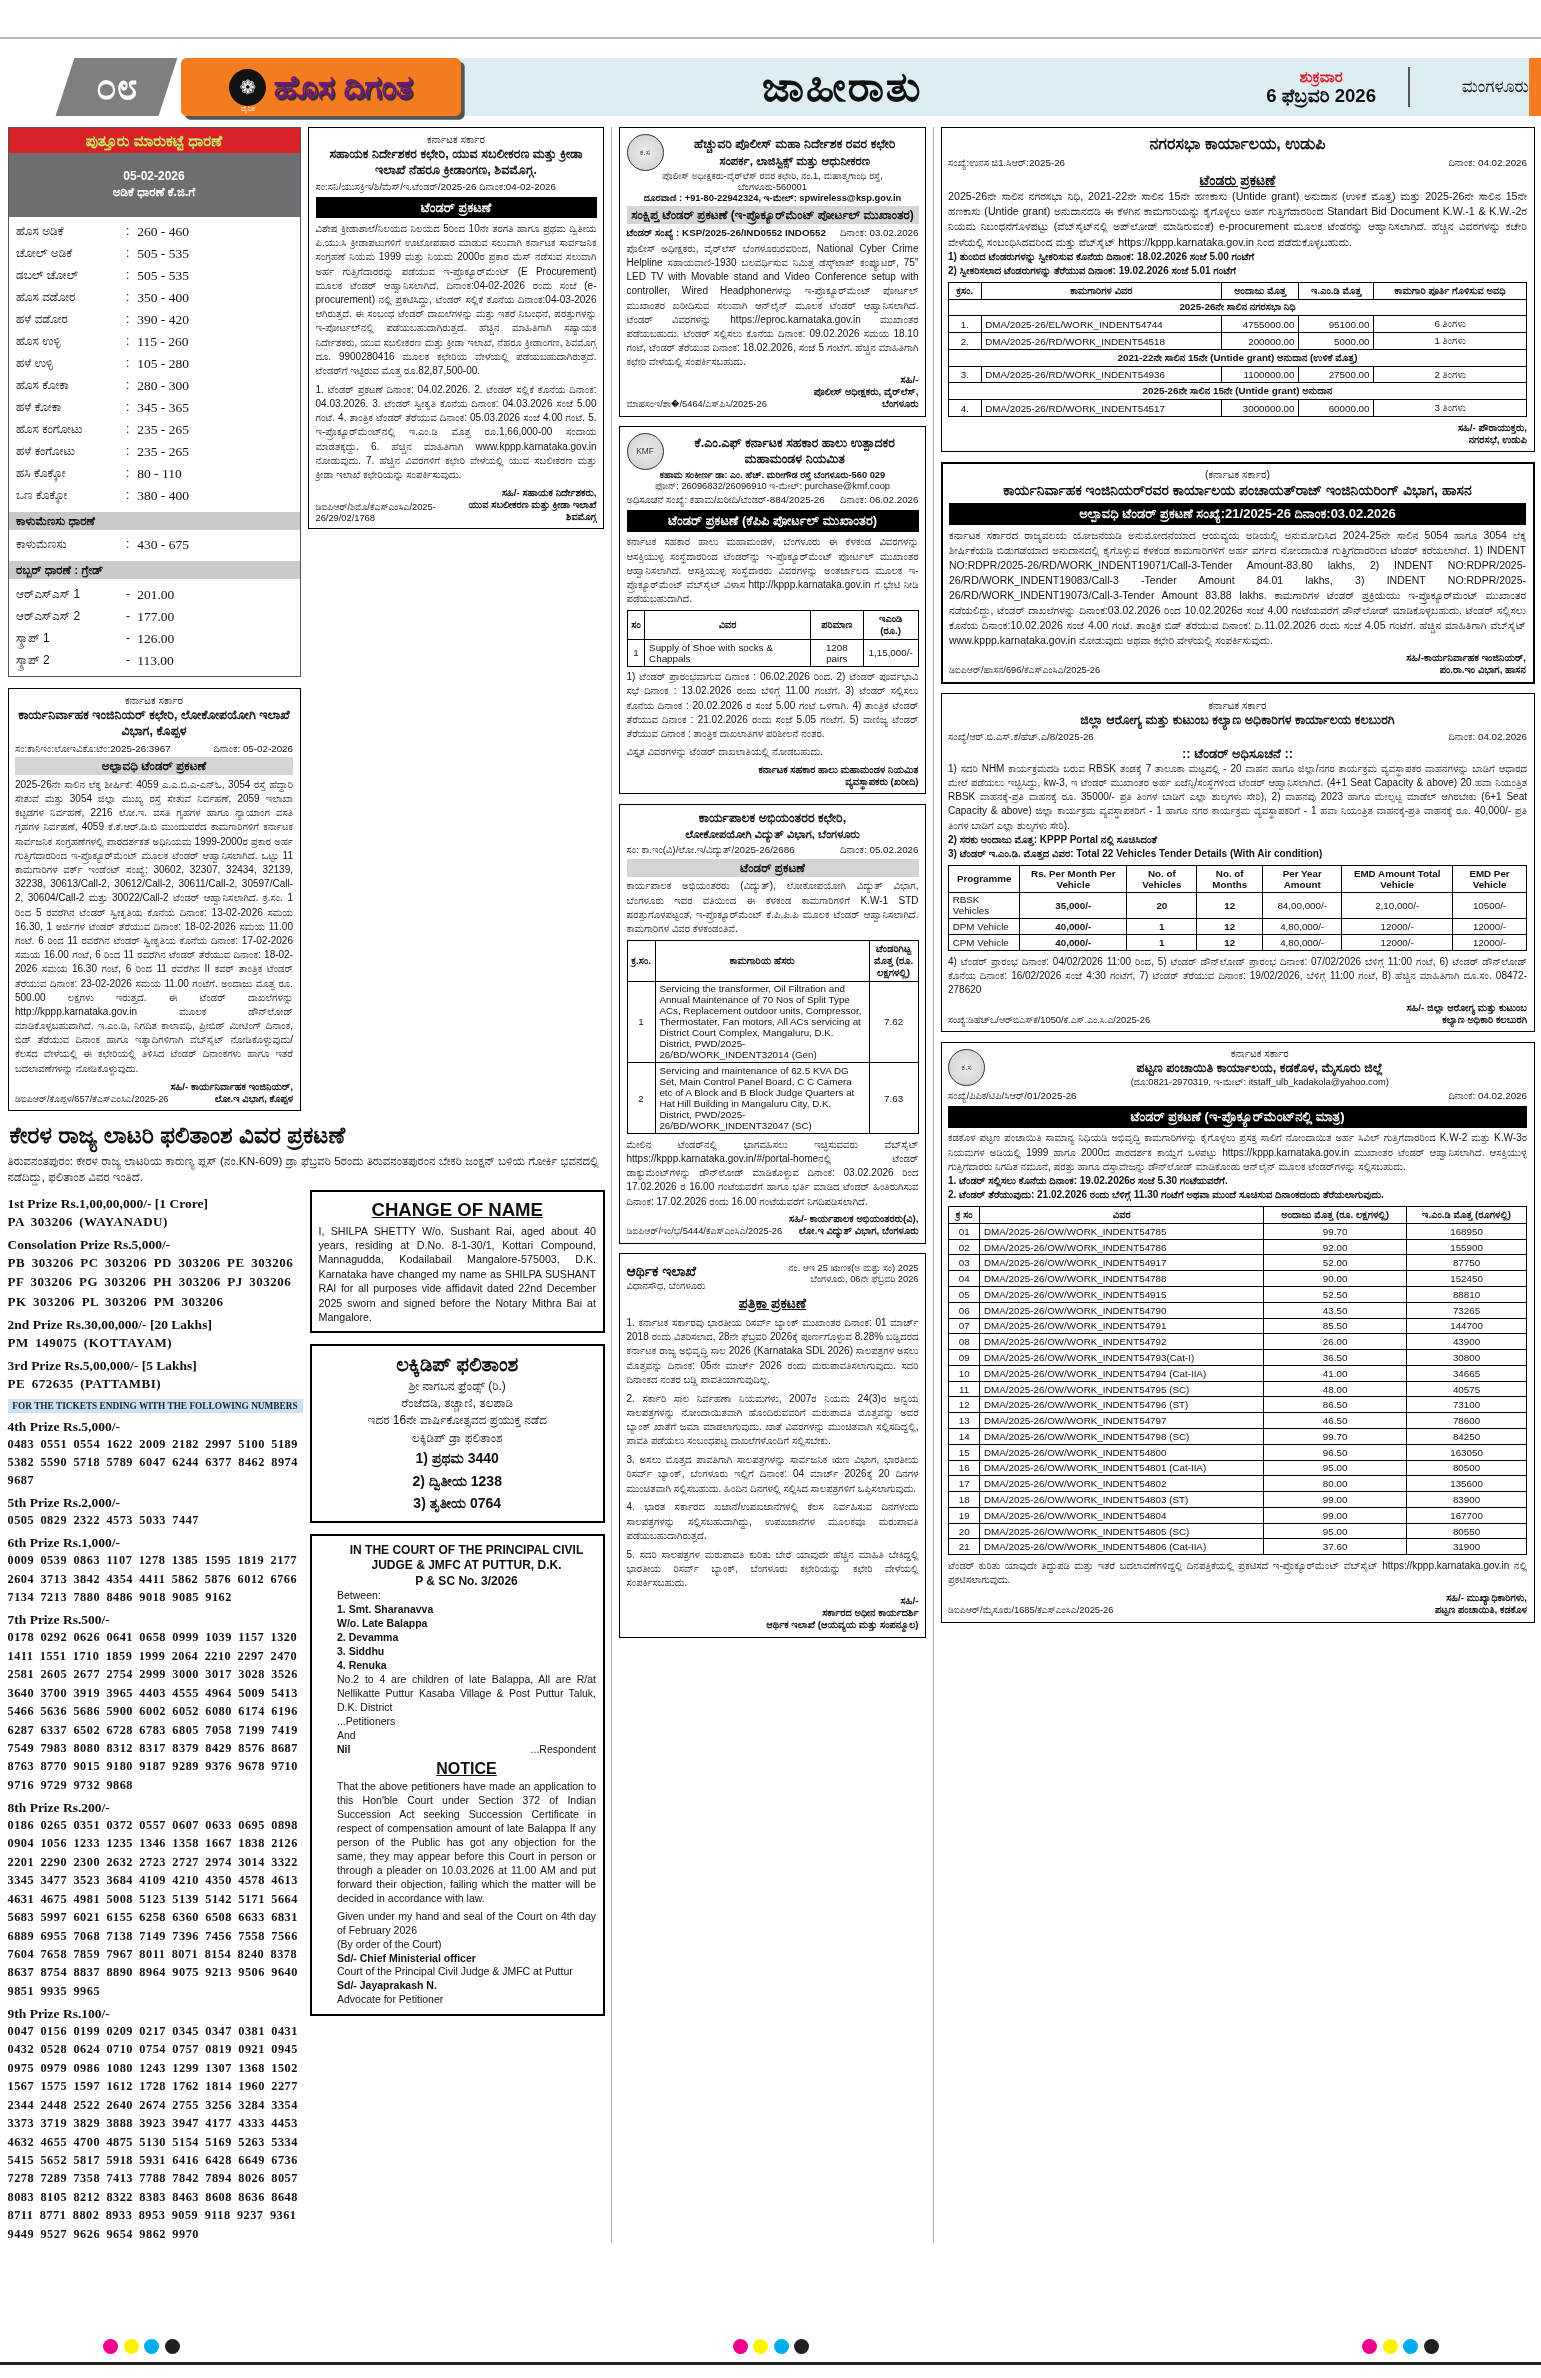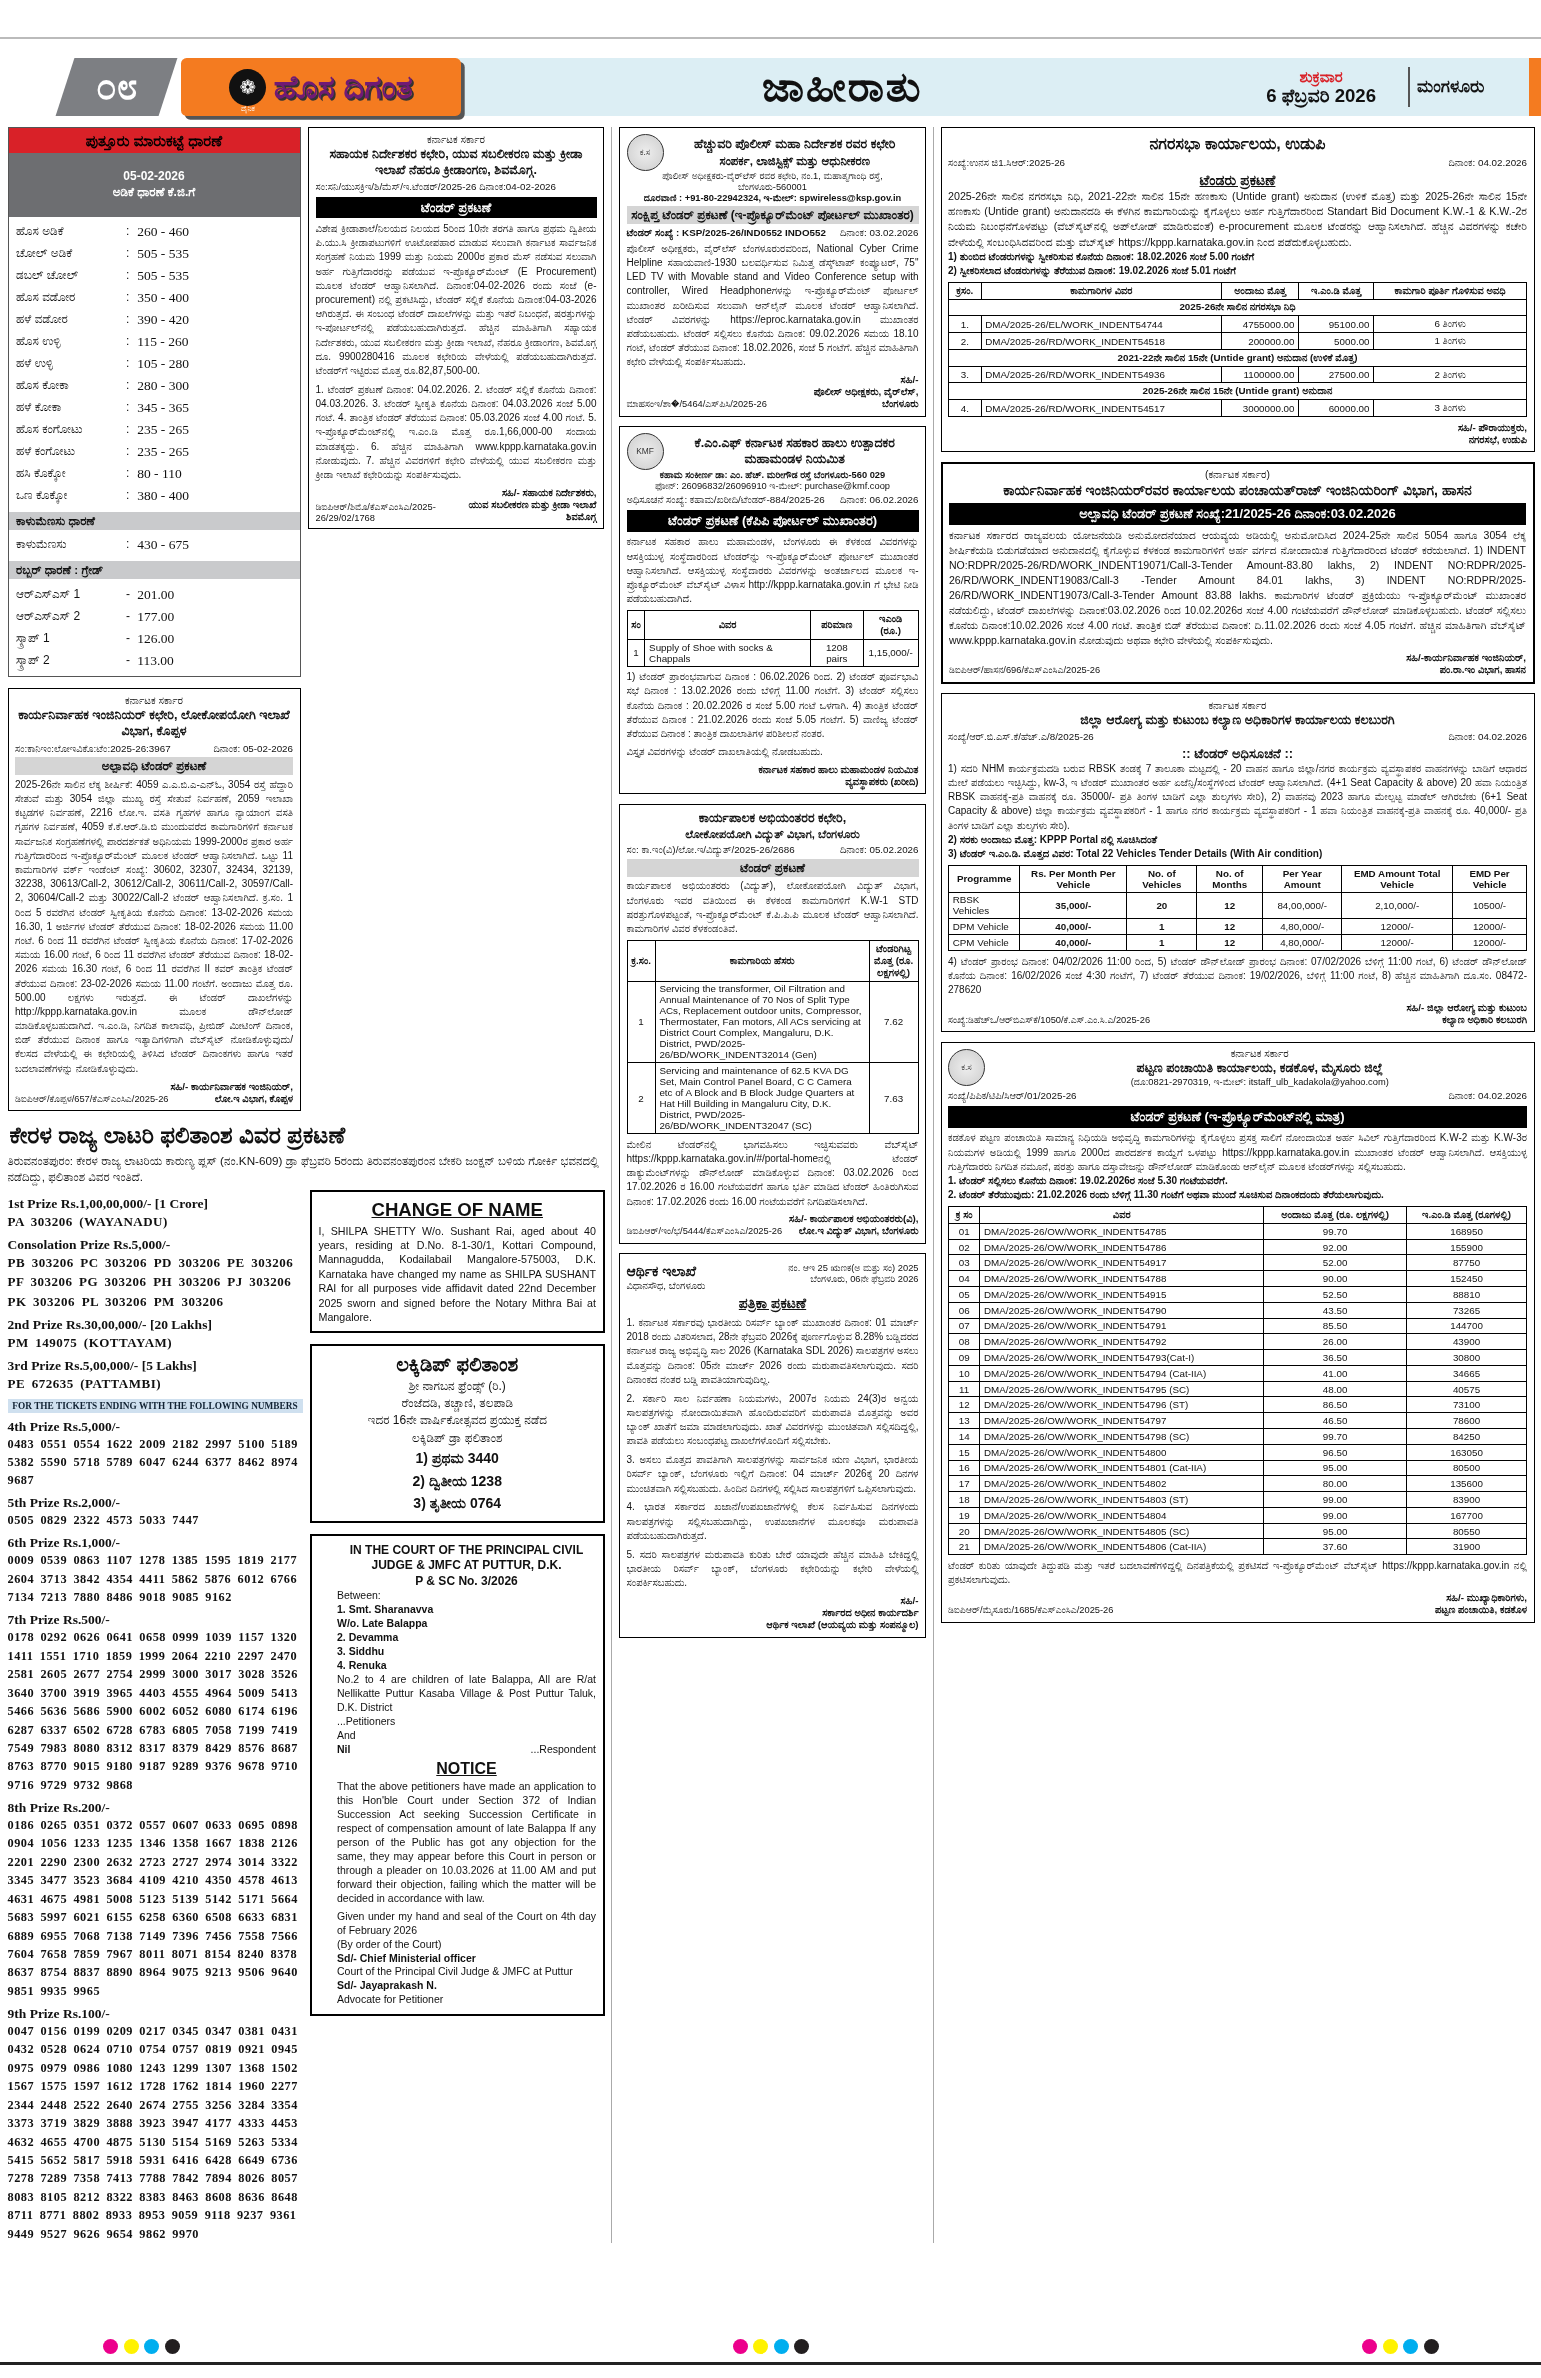--- a/index.html
+++ b/index.html
@@ -23,21 +23,21 @@
   .mast-logo{width:37px;height:37px;border-radius:50%;background:#111;color:#fff;display:flex;
              align-items:center;justify-content:center;font-size:20.5px;}
   .mast-text{color:#701a75;font-weight:bold;font-size:32px;text-shadow:1.9px 1.9px 0 #333;line-height:1;}
   .mast-tag{position:absolute;bottom:1.9px;left:60px;font-size:7.5px;color:#fff;}
   .hdr-band{flex:1;background:var(--band-blue);margin-left:-18.6px;display:flex;align-items:center;}
   .hdr-title{flex:1;text-align:center;font-size:41px;font-weight:bold;letter-spacing:1.9px;}
   .hdr-date{width:158px;text-align:center;line-height:1.15;}
   .hdr-day{color:var(--masthead-red);font-weight:bold;font-size:15px;}
   .hdr-d{font-weight:bold;font-size:18.6px;}
   .hdr-sep{width:1.9px;background:#555;height:70%;margin:auto 7.5px;}
-  .hdr-city{width:112px;text-align:left;font-size:17px;font-weight:bold;}
+  .hdr-city{width:112px;text-align:right;font-size:17px;font-weight:normal;}
   .hdr-orange{width:13px;background:var(--accent-orange);}
 
   
   .content{position:absolute;top:127px;left:7.5px;width:1527px;display:grid;
            grid-template-columns:597px 315px 602px;column-gap:6.5px;}
   .col{min-width:0;}
   .col3,.col4{border-left:0.9px solid #aaa;padding-left:7px;}
   .pair{display:grid;grid-template-columns:293px 296px;column-gap:7.5px;}
 
   
@@ -52,21 +52,21 @@
   .signline{display:flex;justify-content:space-between;align-items:flex-end;font-size:9.8px;margin-top:4.7px;white-space:pre-line;}
   .govt{font-size:10.3px;text-align:center;}
   .office{font-weight:bold;text-align:center;font-size:12.6px;line-height:1.3;}
 
   table{border-collapse:collapse;width:100%;margin:3.7px 0;}
   th,td{border:0.9px solid #000;font-size:9.8px;padding:1.9px 3.7px;vertical-align:middle;}
   th{font-weight:bold;text-align:center;}
 
   
   .mkt{border:1.4px solid #555;margin-bottom:11.2px;}
-  .mkt-title{background:var(--masthead-red);color:#000000;font-weight:bold;text-align:center;font-size:15px;padding:3.7px;}
+  .mkt-title{background:var(--masthead-red);color:#bef264;font-weight:bold;text-align:center;font-size:15px;padding:3.7px;}
   .mkt-sub{background:#6d6e71;color:#fff;text-align:center;font-size:12px;font-weight:bold;padding:16px;line-height:1.3;}
   .mkt-rows{padding:4.7px 7.5px;}
   .mkt-row{display:flex;font-size:12px;padding:3px 0;}
   .mkt-row .n{width:110px;}
   .mkt-row .cl{width:11.2px;}
   .mkt-row .v{flex:1;font-family:"Liberation Serif",serif;font-size:13.5px;}
   .mkt-gray{background:#c9cacc;font-weight:bold;font-size:11.7px;padding:1.9px 7.5px;}
 
   
   .lot-title{font-size:23px;font-weight:bold;margin:1.9px 0 3.7px 1.9px;}

